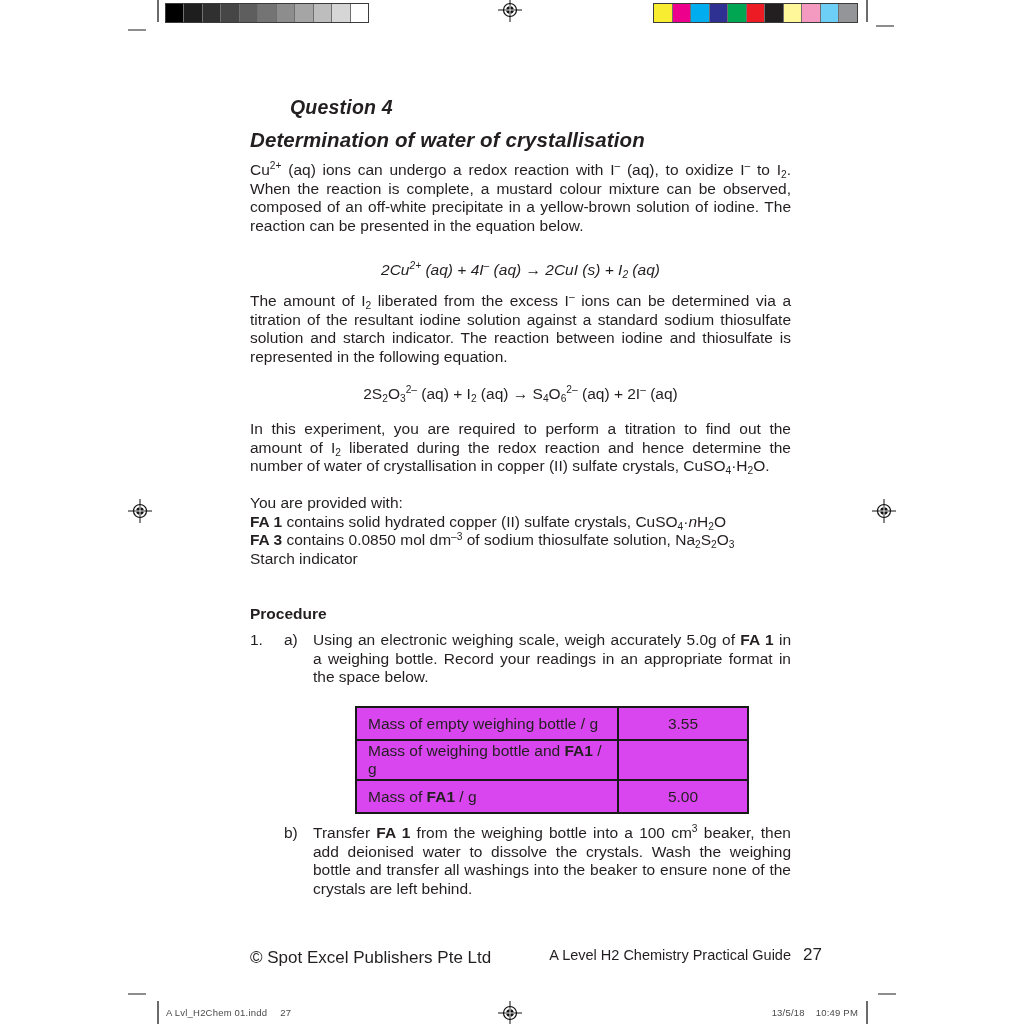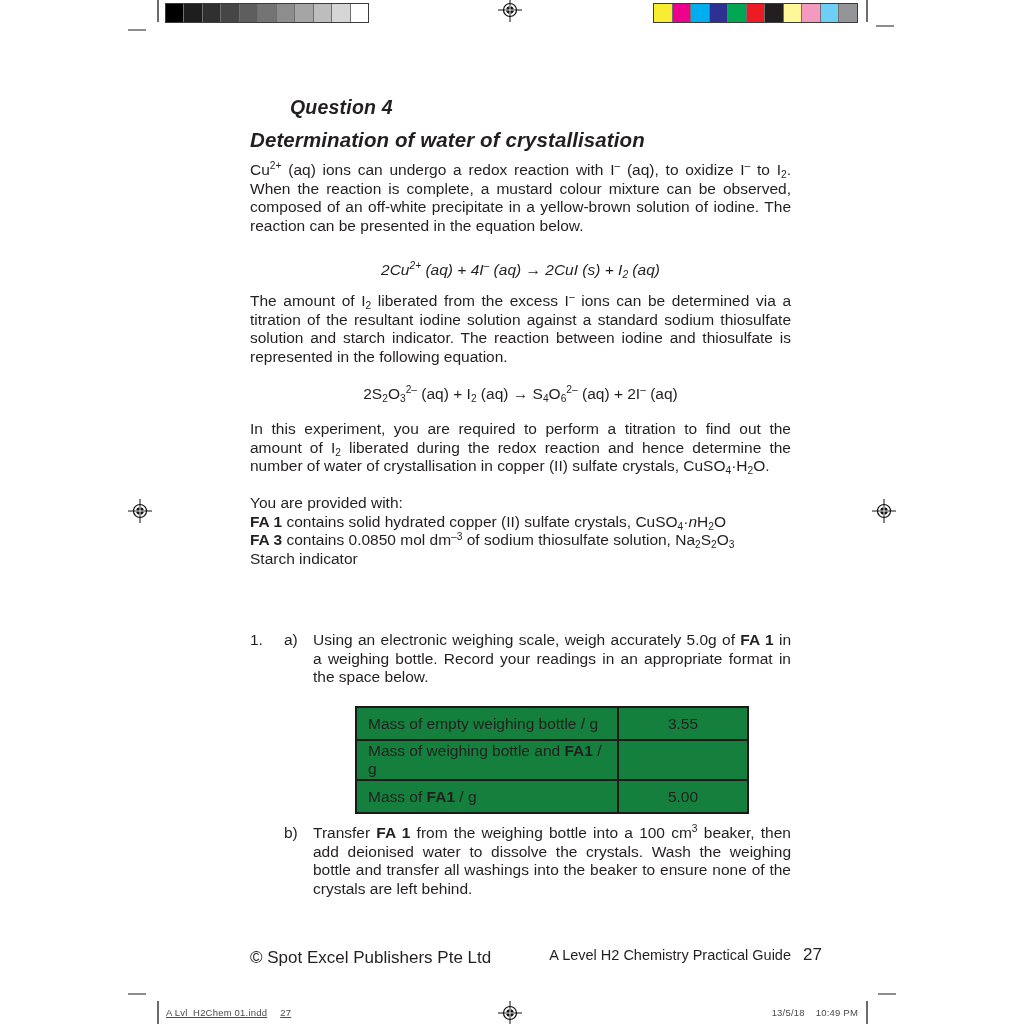--- a/index.html
+++ b/index.html
@@ -30,21 +30,21 @@
   .section-title{font-size:20.5px;font-weight:bold;letter-spacing:0.1px;}
   .equation{text-align:center;line-height:22px;}
   .provided p{margin:0;line-height:18.7px;text-align:left;}
   .proc-heading{font-weight:bold;font-size:15.5px;}
   .step-row{display:flex;align-items:flex-start;}
   .step-num{width:34px;flex:0 0 34px;text-align:left;}
   .step-letter{width:29px;flex:0 0 29px;text-align:left;}
   .step-text{flex:1 1 auto;text-align:justify;}
 
   
-  .mass-table{border-collapse:collapse;table-layout:fixed;width:392px;background:#15803d;}
+  .mass-table{border-collapse:collapse;table-layout:fixed;width:392px;background:#d946ef;}
   .mass-table td{border:2px solid #1a1a1a;font-size:15.5px;height:29px;padding:1px 11px;vertical-align:middle;}
   .mass-table td.val{text-align:center;padding:1px 4px;}
 
   
   .footer-copy{font-size:17px;}
   .footer-book{font-size:14.5px;}
   .footer-page{font-size:17px;}
 </style>
 </head>
 <body>
@@ -124,20 +124,21 @@
   <div class="abs content equation rich" style="top:383px;">2S<sub>2</sub>O<sub>3</sub><sup>2–</sup> (aq) + I<sub>2</sub> (aq)  →  S<sub>4</sub>O<sub>6</sub><sup>2–</sup> (aq) + 2I<sup>–</sup> (aq)</div>
   <div class="abs content rich" style="top:420px;">In this experiment, you are required to perform a titration to find out the amount of I<sub>2</sub> liberated during the redox reaction and hence determine the number of water of crystallisation in copper (II) sulfate crystals, CuSO<sub>4</sub>·H<sub>2</sub>O.</div>
 
   <div class="abs content provided" style="top:494px;">
     <p>You are provided with:</p>
     <p class="rich"><b>FA 1</b> contains solid hydrated copper (II) sulfate crystals, CuSO<sub>4</sub>·<i>n</i>H<sub>2</sub>O</p>
     <p class="rich"><b>FA 3</b> contains 0.0850 mol dm<sup>–3</sup> of sodium thiosulfate solution, Na<sub>2</sub>S<sub>2</sub>O<sub>3</sub></p>
     <p>Starch indicator</p>
   </div>
 
+  <div class="abs content proc-heading" style="top:605px;text-align:left;">Procedure</div>
 
   <div class="abs content step-row" style="top:631px;">
     <span class="step-num">1.</span>
     <span class="step-letter">a)</span>
     <span class="step-text rich">Using an electronic weighing scale, weigh accurately 5.0g of <b>FA 1</b> in a weighing bottle. Record your readings in an appropriate format in the space below.</span>
   </div>
 
   <table class="mass-table abs" style="left:355px;top:706px;">
     <colgroup>
         <col style="width:262px;">
@@ -167,21 +168,21 @@
 
   <div class="abs footer-copy" style="left:250px;top:948px;">© Spot Excel Publishers Pte Ltd</div>
   <div class="abs footer-book" style="right:233px;top:947px;">A Level H2 Chemistry Practical Guide</div>
   <div class="abs footer-page" style="left:803px;top:945px;">27</div>
 
   <div class="abs tick-h" style="left:128px;top:993px;width:18px;"></div>
   <div class="abs tick-h" style="left:878px;top:993px;width:18px;"></div>
   <div class="abs tick-v" style="left:157px;top:1001px;height:23px;"></div>
   <div class="abs tick-v" style="left:866px;top:1001px;height:23px;"></div>
 
-  <div class="abs slug" style="left:166px;top:1007px;gap:13px;text-decoration:underline;">
+  <div class="abs slug" style="left:166px;top:1007px;gap:13px;">
     <span>A Lvl_H2Chem 01.indd</span>
     <span>27</span>
   </div>
 
   <div class="abs" style="left:498px;top:1001px;">
     <svg class="regmark" viewBox="0 0 24 24">
       <line x1="12" y1="0" x2="12" y2="24" stroke="#111" stroke-width="1"></line>
       <line x1="0" y1="12" x2="24" y2="12" stroke="#111" stroke-width="1"></line>
       <circle cx="12" cy="12" r="6.5" fill="none" stroke="#111" stroke-width="1.2"></circle>
       <circle cx="12" cy="12" r="3.8" fill="#111"></circle>

